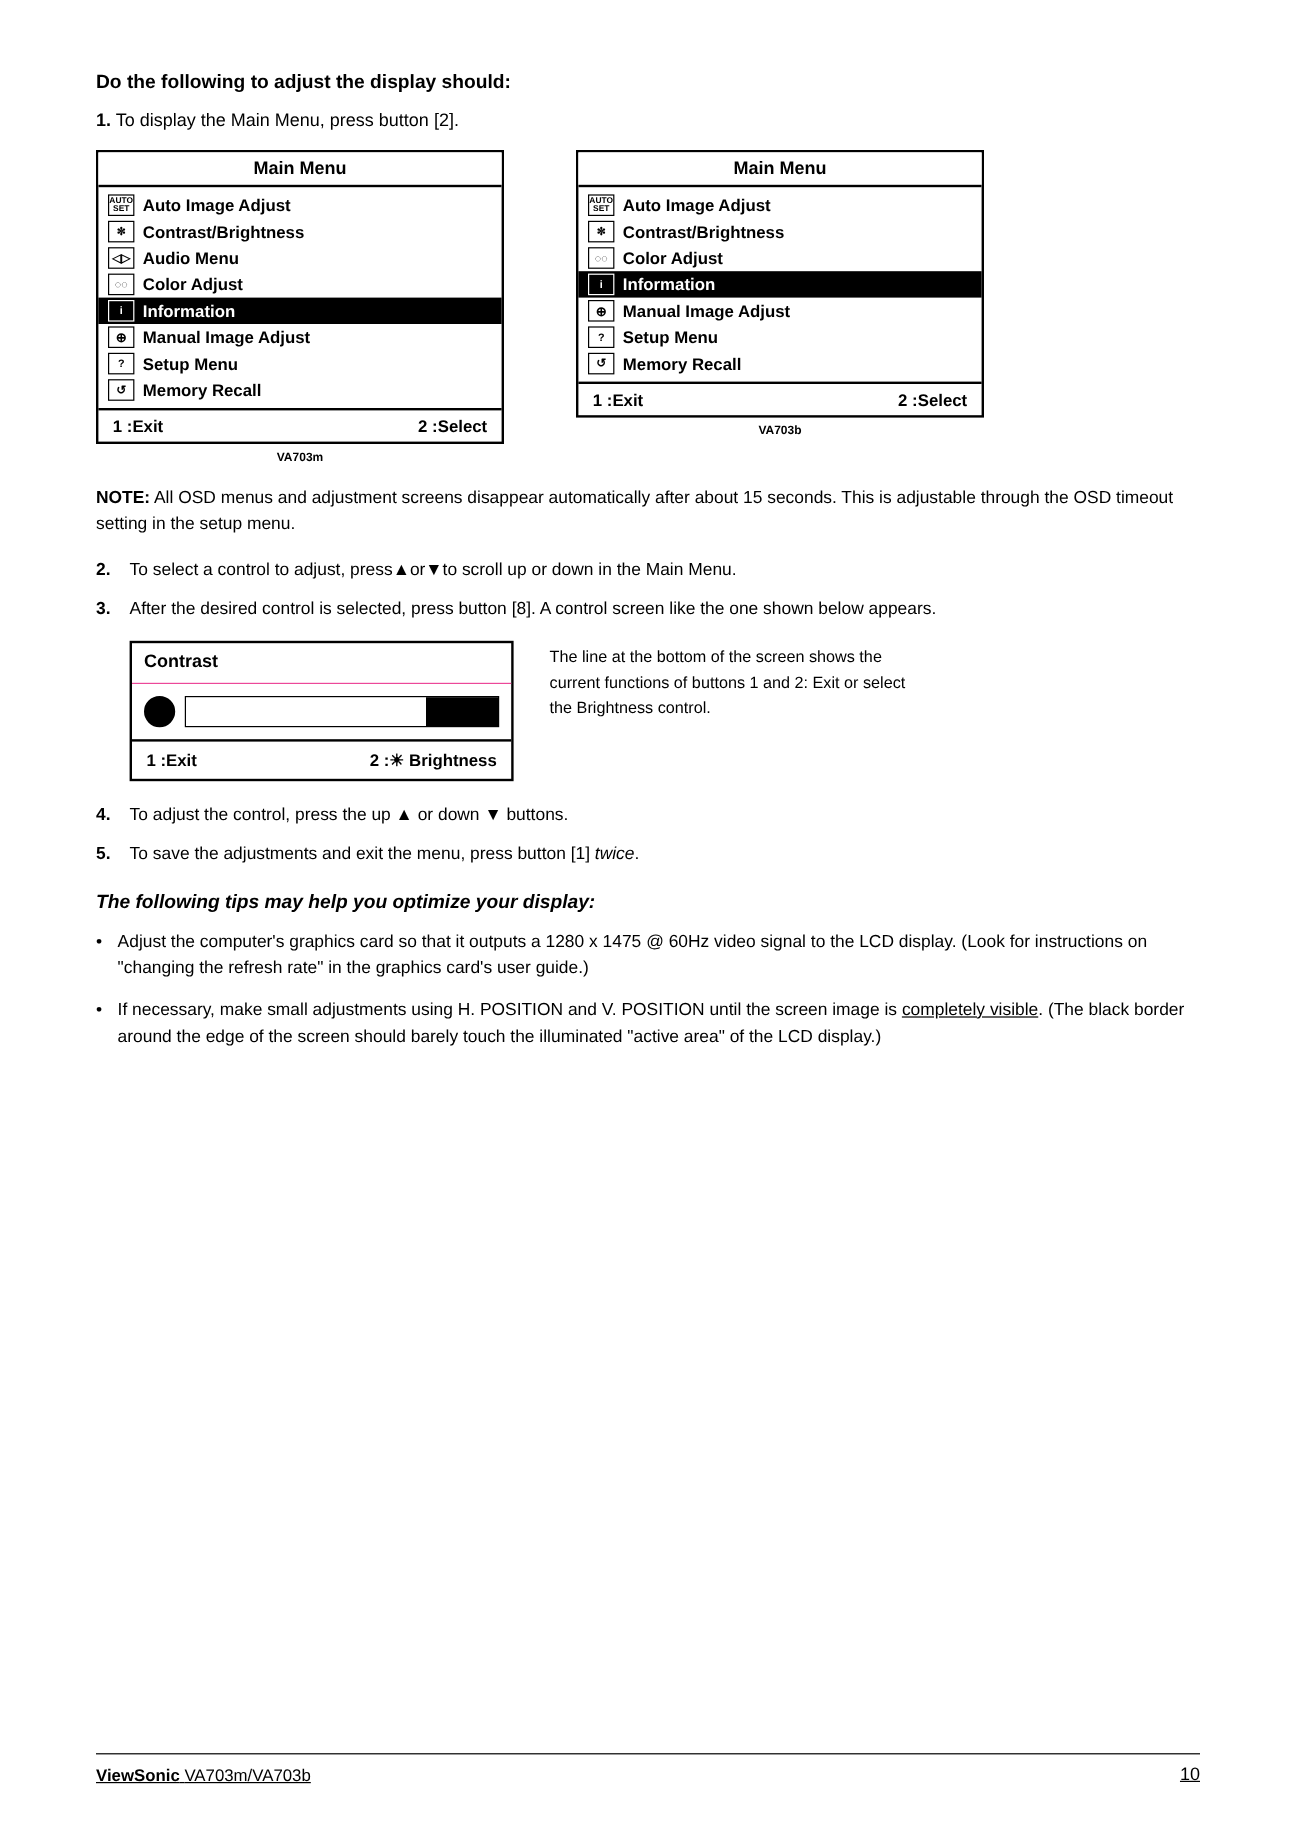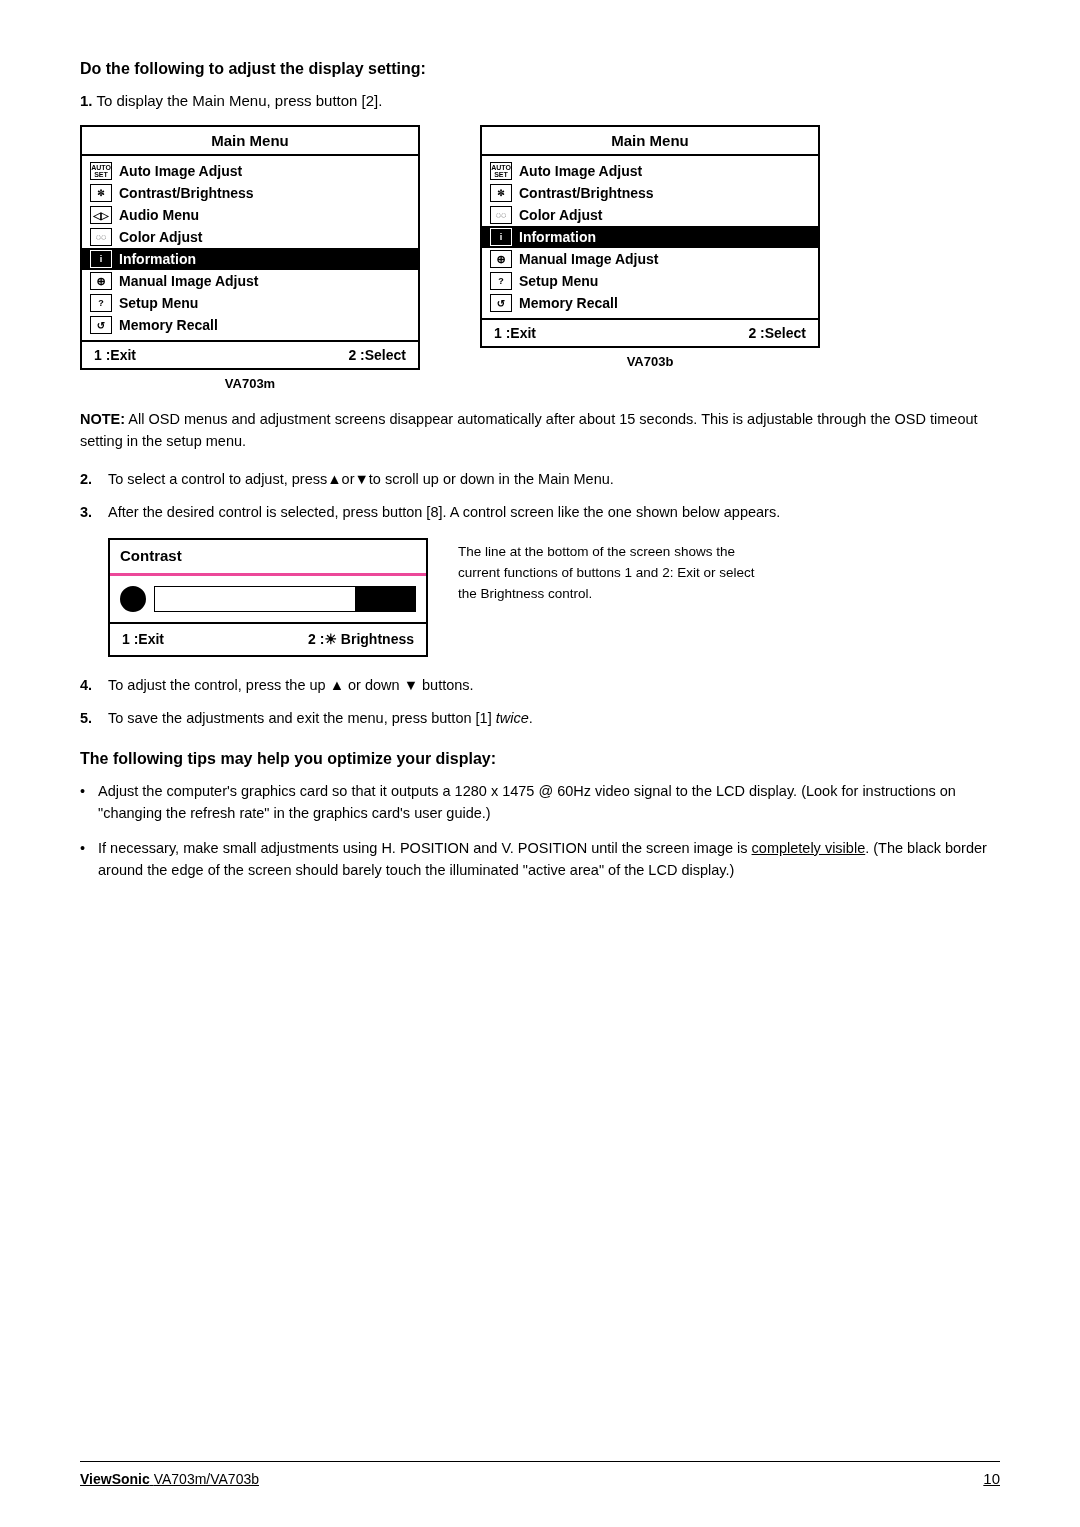--- a/index.html
+++ b/index.html
@@ -74,21 +74,21 @@
       display: flex;
       justify-content: space-between;
       border-top: 2px solid #000;
       padding: 5px 12px;
       font-weight: bold;
       font-size: 14px;
     }
     .model-label {
       text-align: center;
       font-weight: bold;
-      font-size: 13px;
+      font-size: 10px;
       margin-top: 6px;
     }
     .note-block {
       margin: 16px 0;
       font-size: 14.5px;
       line-height: 1.5;
     }
     .note-block strong {
       font-weight: bold;
     }
@@ -116,21 +116,21 @@
       margin: 10px 0 18px 0;
     }
     .contrast-box {
       border: 2px solid #000;
       width: 320px;
     }
     .contrast-title {
       font-weight: bold;
       font-size: 15px;
       padding: 5px 10px;
-      border-bottom: 3px solid #ec4899;
+      border-bottom: 1px solid #ec4899;
     }
     .contrast-bar-row {
       display: flex;
       align-items: center;
       padding: 10px 10px;
       gap: 8px;
     }
     .contrast-circle {
       width: 26px;
       height: 26px;
@@ -165,20 +165,21 @@
     .contrast-note {
       font-size: 13.5px;
       line-height: 1.55;
       max-width: 310px;
       padding-top: 4px;
     }
     .tips-heading {
       font-weight: bold;
       font-size: 16px;
       margin: 20px 0 12px 0;
+      font-style: italic;
     }
     .bullet-list {
       list-style: none;
       padding: 0;
       margin: 0;
     }
     .bullet-list li {
       padding-left: 18px;
       position: relative;
       font-size: 14.5px;
@@ -204,21 +205,21 @@
       font-size: 14px;
       text-decoration: underline;
     }
     .footer-brand { font-weight: bold; }
     .page-num { font-size: 15px; }
     .step2-text { margin-bottom: 14px; margin-top: 11px; }
   </style>
 </head>
 <body>
 
-<h2 class="section-heading">Do the following to adjust the display setting:</h2>
+<h2 class="section-heading">Do the following to adjust the display should:</h2>
 
 <p class="step-intro">
   <strong>1.</strong>
   <span>To display the Main Menu, press button [2].</span>
 </p>
 
 <div class="menus-row">
 
   <div>
     <div class="menu-box">

